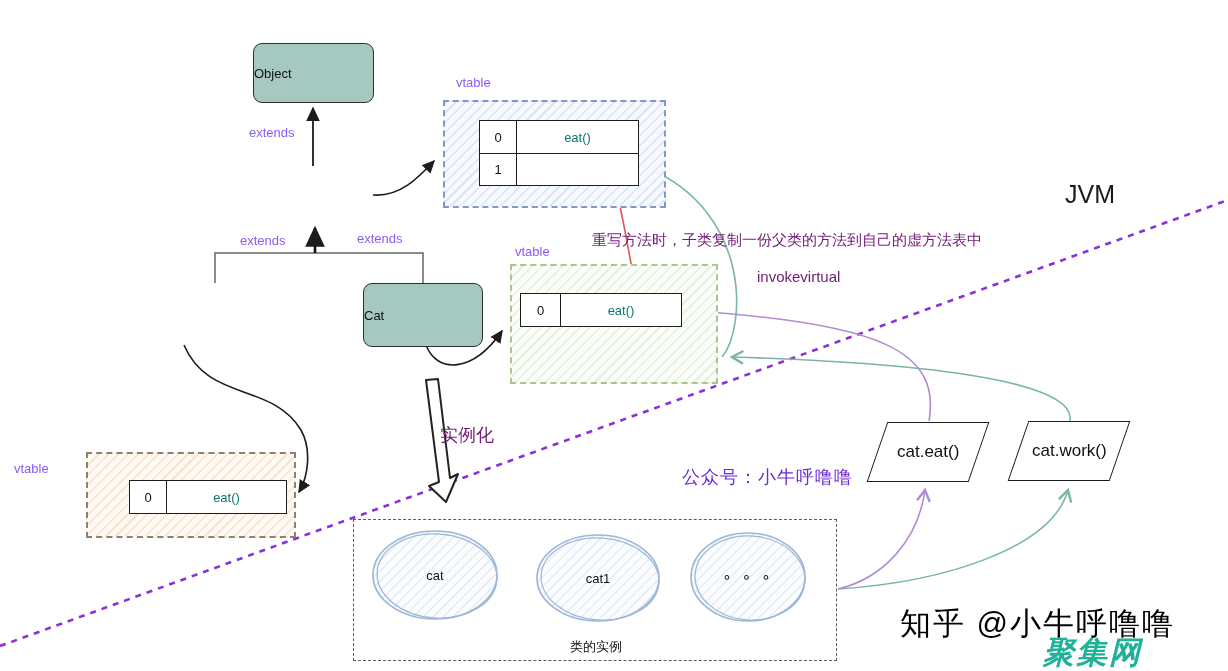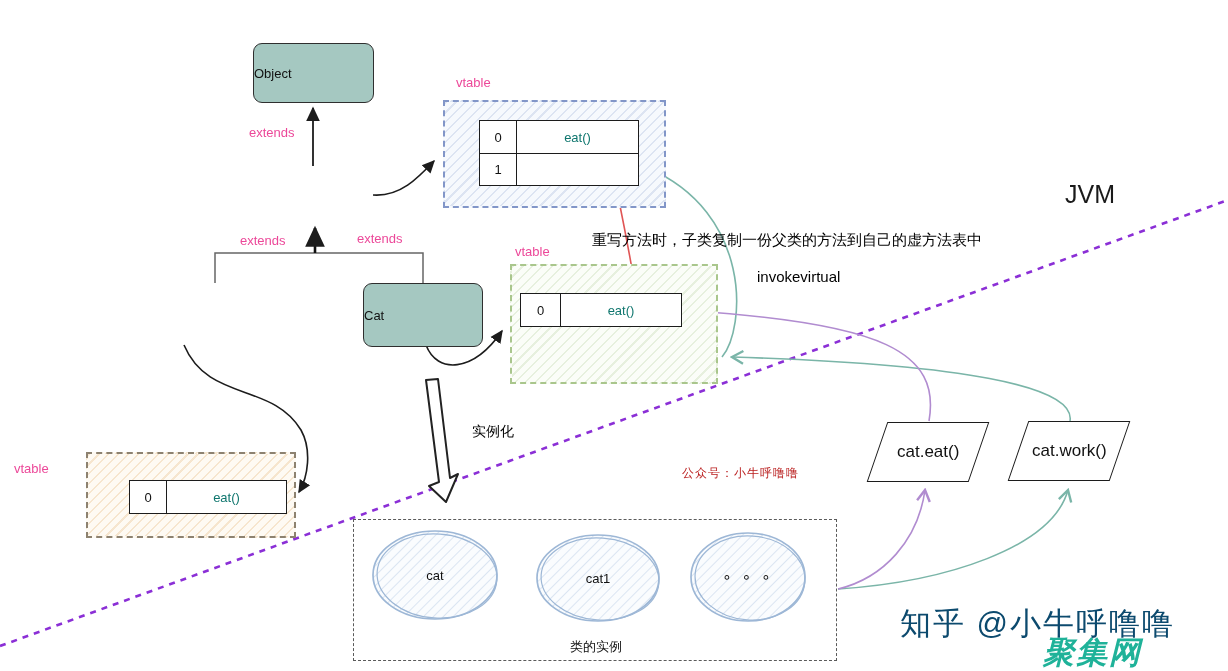--- a/index.html
+++ b/index.html
@@ -24,34 +24,34 @@
   }
   .vtable-orange{
     border:2px dashed #8d8270;background:
       repeating-linear-gradient(135deg, rgba(228,178,112,.28) 0 1.5px, rgba(255,255,255,0) 1.5px 7px),#fefaf3;
   }
   .vtable-table{position:absolute;background:#ffffff;border:1.6px solid #1c1c1c;box-sizing:border-box;}
   .vtable-row{display:flex;height:32px;box-sizing:border-box;}
   .vtable-row + .vtable-row{border-top:1.6px solid #1c1c1c;}
   .vt-index{width:37px;border-right:1.6px solid #1c1c1c;display:flex;align-items:center;justify-content:center;font-size:13px;color:#111;box-sizing:border-box;}
   .vt-method{flex:1;display:flex;align-items:center;justify-content:center;font-size:13px;color:#0f766e;}
-  .small-label{position:absolute;font-size:13px;color:#ec4899;}
-  .note-label{position:absolute;font-size:15px;color:#000000;white-space:nowrap;}
+  .small-label{position:absolute;font-size:13px;color:#8b5cf6;}
+  .note-label{position:absolute;font-size:15px;color:#701a75;white-space:nowrap;}
   
   .para{
     position:absolute;width:100px;height:58px;border:1.7px solid #1c1c1c;background:#fff;
     transform:skewX(-19deg);display:flex;align-items:center;justify-content:center;
   }
   .para span{transform:skewX(19deg);font-size:17px;color:#111;white-space:nowrap;}
   
   .instances-box{position:absolute;border:1.6px dashed #5a5a5a;box-sizing:border-box;}
   .ellipse-label{position:absolute;font-size:13px;color:#111;transform:translate(-50%,-50%);}
   .caption{position:absolute;font-size:13px;color:#111;}
-  .wm-wechat{position:absolute;font-size:12px;color:#b91c1c;letter-spacing:1px;}
-  .wm-zhihu{position:absolute;font-size:31px;color:#0c4a6e;letter-spacing:2px;}
+  .wm-wechat{position:absolute;font-size:18px;color:#6d28d9;letter-spacing:1px;}
+  .wm-zhihu{position:absolute;font-size:31px;color:#000000;letter-spacing:2px;}
   .wm-site{position:absolute;font-size:31px;font-weight:bold;font-style:italic;color:#1fb299;letter-spacing:2px;}
   .jvm-label{position:absolute;font-size:25px;color:#1a1a1a;}
   svg.layer{position:absolute;left:0;top:0;pointer-events:none;}
 </style>
 </head>
 <body>
 
 <div id="canvas">
 
   <svg class="layer" width="1228" height="671" viewBox="0 0 1228 671">
@@ -155,21 +155,21 @@
       <div class="vtable-row">
         <div class="vt-index">0</div>
         <div class="vt-method">eat()</div>
       </div>
     </div>
   </div>
 
   <div class="note-label" style="left:592px;top:231px;">重写方法时，子类复制一份父类的方法到自己的虚方法表中</div>
   <div class="note-label" style="left:757px;top:268px;text-align:right;">invokevirtual</div>
   <div class="jvm-label" style="left:1065px;top:180px;">JVM</div>
-  <div class="note-label" style="left:472px;top:423px;font-size:14px;">实例化</div>
+  <div class="note-label" style="left:440px;top:423px;font-size:18px;">实例化</div>
 
   <div class="para" style="left:877px;top:422px;">
     <span>cat.eat()</span>
   </div>
   <div class="para" style="left:1018px;top:421px;">
     <span>cat.work()</span>
   </div>
 
   <div class="instances-box" style="left:353px;top:519px;width:484px;height:142px;"></div>
   <div class="ellipse-label" style="left:435px;top:575px;">cat</div>

